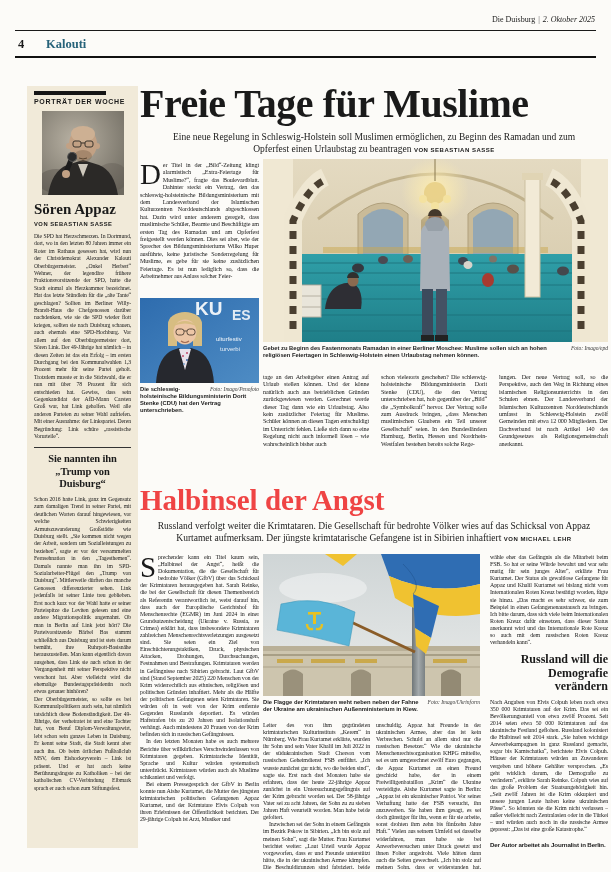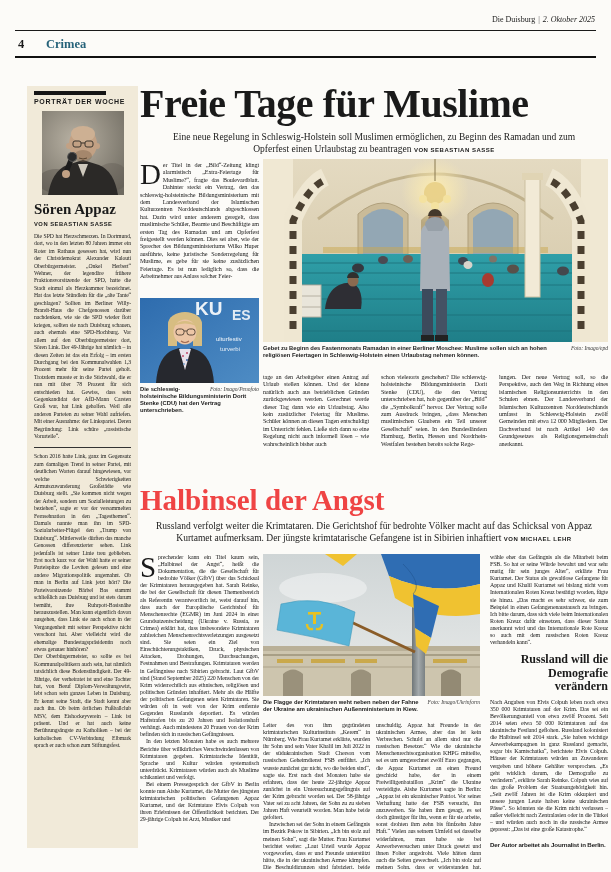--- a/index.html
+++ b/index.html
@@ -67,21 +67,21 @@
 </head>
 <body>
 
 <div class="page">
 
   <div class="masthead">
     <span>Die Duisburg</span><span class="sep">|</span><span class="date">2. Oktober 2025</span>
   </div>
   <div class="rule-top"></div>
   <div class="pagenum">4</div>
-  <div class="section">Crimea</div>
+  <div class="section">Kalouti</div>
   <div class="rule-thick"></div>
 
   <div class="sidebar">
     <div class="sb-bar"></div>
     <div class="sb-kicker">PORTRÄT DER WOCHE</div>
     <svg class="sb-photo" width="82" height="84" viewBox="0 0 82 84">
       <defs>
         <radialGradient id="pbg" cx="40%" cy="35%" r="80%">
           <stop offset="0" stop-color="#b8b1a3"></stop>
             <stop offset="1" stop-color="#6e6a60"></stop>
@@ -105,20 +105,21 @@
         <rect x="24" y="48" width="5" height="18" fill="#1c1c1c"></rect>
         <circle cx="26.5" cy="45" r="4.5" fill="#2a2a2a" stroke="#4c4c4c" stroke-width="1"></circle>
       </g>
       <circle cx="24" cy="63" r="4" fill="#c2a184"></circle>
     </svg>
     <div class="sb-title">Sören Appaz</div>
     <div class="sb-byline">VON SEBASTIAN SASSE</div>
     <div class="sb-text">
       <p>Die SPD hat Herzschmerzen. In Dortmund, dort, wo in den letzten 80 Jahren immer ein Roter im Rathaus gesessen hat, wird nun der Christdemokrat Alexander Kalouti Oberbürgermeister. „Onkel Herbert“ Wehner, der legendäre frühere Fraktionsvorsitzende der SPD, hatte die Stadt einmal als Herzkammer bezeichnet. Hat das letzte Stündlein für die „alte Tante“ geschlagen? Sollten im Berliner Willy-Brandt-Haus die Chefgenossen darüber nachdenken, wie sie die SPD wieder flott kriegen, sollten sie nach Duisburg schauen, auch ehemals eine SPD-Hochburg. Vor allem auf den Oberbürgermeister dort, Sören Link. Der 49-Jährige hat nämlich – in diesen Zeiten ist das ein Erfolg – im ersten Durchgang bei den Kommunalwahlen 1,3 Prozent mehr für seine Partei geholt. Trotzdem musste er in die Stichwahl, die er nun mit über 78 Prozent für sich entschieden hat. Gewiss, dass sein Gegenkandidat der AfD-Mann Carsten Groß war, hat Link geholfen. Weil alle anderen Parteien zu seiner Wahl aufriefen. Mit einer Ausnahme: der Linkspartei. Deren Begründung: Link schüre „rassistische Vorurteile“.</p>
       <div class="sb-rule"></div>
+      <div class="sb-subhead">Sie nannten ihn „Trump von Duisburg“</div>
       <p>Schon 2016 hatte Link, ganz im Gegensatz zum damaligen Trend in seiner Partei, mit deutlichen Worten darauf hingewiesen, vor welche Schwierigkeiten Armutszuwanderung Großstädte wie Duisburg stellt. „Sie kommen nicht wegen der Arbeit, sondern um Sozialleistungen zu beziehen“, sagte er vor der versammelten Fernsehnation in den „Tagesthemen“. Damals nannte man ihn im SPD-Sozialarbeiter-Flügel den „Trump von Duisburg“. Mittlerweile dürften das manche Genossen differenzierter sehen. Link jedenfalls ist seiner Linie treu geblieben. Erst noch kurz vor der Wahl hatte er seiner Parteispitze die Leviten gelesen und eine andere Migrationspolitik angemahnt. Ob man in Berlin auf Link jetzt hört? Die Parteivorsitzende Bärbel Bas stammt schließlich aus Duisburg und ist stets darum bemüht, ihre Ruhrpott-Basisnähe herauszustellen. Man kann eigentlich davon ausgehen, dass Link sie auch schon in der Vergangenheit mit seiner Perspektive nicht verschont hat. Aber vielleicht wird die ehemalige Bundestagspräsidentin noch etwas genauer hinhören?</p>
       <p>Der Oberbürgermeister, so sollte es bei Kommunalpolitikern auch sein, hat nämlich tatsächlich diese Bodenständigkeit. Der 49-Jährige, der verheiratet ist und eine Tochter hat, von Beruf Diplom-Verwaltungswirt, lebt schon sein ganzes Leben in Duisburg. Er kennt seine Stadt, die Stadt kennt aber auch ihn. Ob beim örtlichen Fußballclub MSV, dem Eishockeyverein – Link ist präsent. Und er hat auch keine Berührungsängste zu Katholiken – bei der katholischen CV-Verbindung Elbmark sprach er auch schon zum Stiftungsfest.</p>
     </div>
   </div>
 
   <div class="a1">
     <div class="headline a1-headline">Freie Tage für Muslime</div>
     <div class="subtitle a1-sub">
       <span>Eine neue Regelung in Schleswig-Holstein soll Muslimen ermöglichen, zu Beginn des Ramadan und zum Opferfest einen Urlaubstag zu beantragen</span>
       <span class="byline">VON SEBASTIAN SASSE</span>
@@ -274,21 +275,21 @@
         <p>schon vielerorts geschehen? Die schleswig-holsteinische Bildungsministerin Dorit Stenke (CDU), die den Vertrag unterschrieben hat, hob gegenüber der „Bild“ die „Symbolkraft“ hervor. Der Vertrag solle zum Ausdruck bringen, „dass Menschen muslimischen Glaubens ein Teil unserer Gesellschaft“ seien. In den Bundesländern Hamburg, Berlin, Hessen und Nordrhein-Westfalen bestehen bereits solche Rege-</p>
       </div>
     <div class="col a1-col4">
         <p>lungen. Der neue Vertrag soll, so die Perspektive, auch den Weg in Richtung eines islamischen Religionsunterrichts in den Schulen ebnen. Der Landesverband der Islamischen Kulturzentren Norddeutschlands umfasst in Schleswig-Holstein zwölf Gemeinden mit etwa 12 000 Mitgliedern. Der Dachverband ist nach Artikel 140 des Grundgesetzes als Religionsgemeinschaft anerkannt.</p>
       </div>
   </div>
 
   <div class="a2">
     <div class="headline a2-headline">Halbinsel der Angst</div>
     <div class="subtitle a2-sub">
-      <span>Russland verfolgt weiter die Krimtataren. Die Gerichtshof für bedrohte Völker macht auf das Schicksal von Appaz Kurtamet aufmerksam. Der jüngste krimtatarische Gefangene ist in Sibirien inhaftiert</span>
+      <span>Russland verfolgt weiter die Krimtataren. Die Gesellschaft für bedrohte Völker wies auf das Schicksal von Appaz Kurtamet aufmerksam. Der jüngste krimtatarische Gefangene ist in Sibirien inhaftiert</span>
       <span class="byline">VON MICHAEL LEHR</span>
     </div>
 
     <div class="col a2-col1">
       <p><span class="dropcap">S</span><span>prechender kann ein Titel kaum sein, „Halbinsel der Angst“, heißt die Dokumentation, die die Gesellschaft für bedrohte Völker (GfbV) über das Schicksal der Krimtataren herausgegeben hat. Sarah Reinke, die bei der Gesellschaft für diesen Themenbereich als Referentin verantwortlich ist, weist darauf hin, dass auch der Europäische Gerichtshof für Menschenrechte (EGMR) im Juni 2024 in einer Grundsatzentscheidung (Ukraine v. Russia, re Crimea) erklärt hat, dass insbesondere Krimtataren zahlreichen Menschenrechtsverletzungen ausgesetzt sind. Sie seien ein Ziel von Einschüchterungstaktiken, Druck, physischen Attacken, Drohungen, Durchsuchungen, Festnahmen und Bestrafungen. Krimtataren werden in Gefängnisse nach Sibirien gebracht. Laut GfbV sind (Stand September 2025) 220 Menschen von der Krim widerrechtlich aus ethnischen, religiösen und politischen Gründen inhaftiert. Mehr als die Hälfte der politischen Gefangenen seien Krimtataren. Sie würden oft in weit von der Krim entfernte Gegenden Russlands deportiert. Es würden Haftstrafen bis zu 20 Jahren und Isolationshaft verhängt. Auch mindestens 20 Frauen von der Krim befinden sich in russischen Gefängnissen.</span></p>
       <p class="ind">In den letzten Monaten habe es auch mehrere Berichte über willkürliches Verschwindenlassen von Krimtataren gegeben. Krimtatarische Identität, Sprache und Kultur würden systematisch unterdrückt. Krimtataren würden auch als Muslime schikaniert und verfolgt.</p>
       <p class="ind">Bei einem Pressegespräch der GfbV in Berlin konnte nun Aishe Kurtamet, die Mutter des jüngsten krimtatarischen politischen Gefangenen Appaz Kurtamet, und der Krimtatare Elvis Colpuh von ihren Erlebnissen der Öffentlichkeit berichten. Der 29-jährige Colpuh ist Arzt, Musiker und</p>
     </div>
 
     <div class="figure flags-fig">

